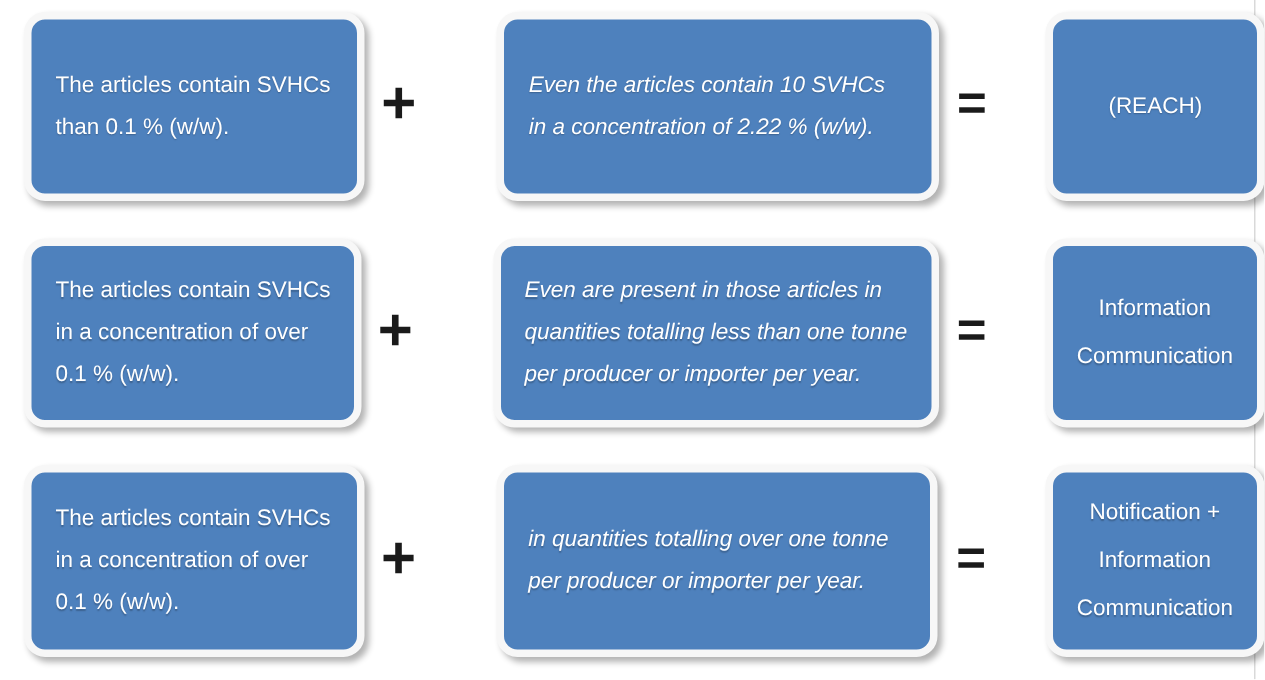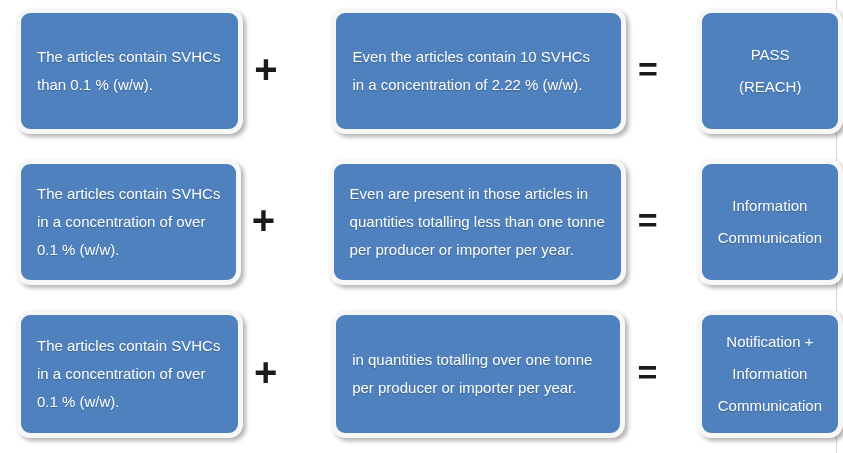--- a/index.html
+++ b/index.html
@@ -60,20 +60,21 @@
   .box .inner {
     padding: 0 16px;
   }
   .box-cond {
     width: 247px;
     margin-left: 16px;
   }
   .box-qty {
     width: 320px;
     margin-left: 50px;
+    font-style: italic;
   }
   .box-result {
     width: 158px;
     margin-left: 37px;
   }
 
   .line {
     font-size: 15px;
     line-height: 28px;
     white-space: nowrap;
@@ -140,21 +141,20 @@
           <div class="line">in a concentration of 2.22 % (w/w).</div>
         </div>
       </div>
 
       <div class="op op-equals">
         <span>=</span>
       </div>
 
       <div class="box box-result">
         <div class="inner">
-          <div class="line">PASS</div>
           <div class="line">(REACH)</div>
         </div>
       </div>
 
     </div>
 
     <div class="row row-2">
 
       <div class="box box-cond">
         <div class="inner">

